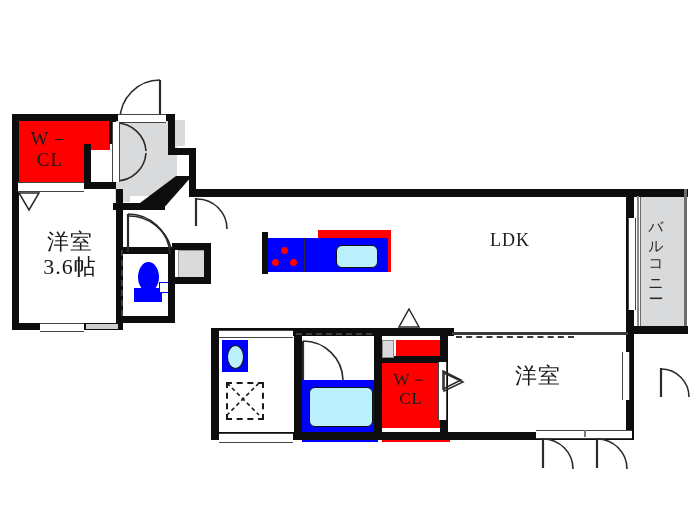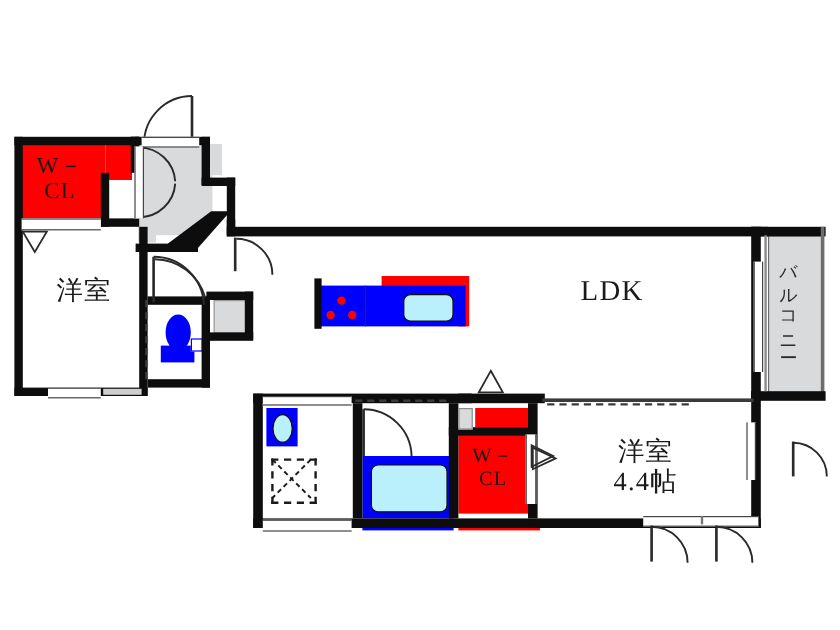--- a/index.html
+++ b/index.html
@@ -235,31 +235,31 @@
     <polygon class="tri" points="0,0 18,9 0,18"></polygon>
   </svg>
 
   <div class="lbl" style="left:18px;top:128px;width:64px;font-size:19px;">
     <span class="l1">W－</span>
     <span class="l2">CL</span>
   </div>
 
   <div class="lbl" style="left:18px;top:230px;width:104px;font-size:22px;">
     <span class="l1">洋室</span>
-  </div>
-
-  <div class="lbl" style="left:440px;top:230px;width:140px;font-size:24px;">
+    <span class="l2">3.6帖</span>
+  </div>
+
+  <div class="lbl" style="left:440px;top:230px;width:140px;font-size:18px;">
     <span class="l1">LDK</span>
   </div>
 
   <div class="lbl" style="left:382px;top:370px;width:58px;font-size:17px;">
     <span class="l1">W－</span>
     <span class="l2">CL</span>
   </div>
 
   <div class="lbl" style="left:478px;top:364px;width:120px;font-size:22px;">
     <span class="l1">洋室</span>
-    <span class="l2">4.4帖</span>
   </div>
 
   <div class="vlbl" style="left:648px;top:210px;font-size:15px;">バルコニー</div>
 
 </div>
 
 </body></html>

